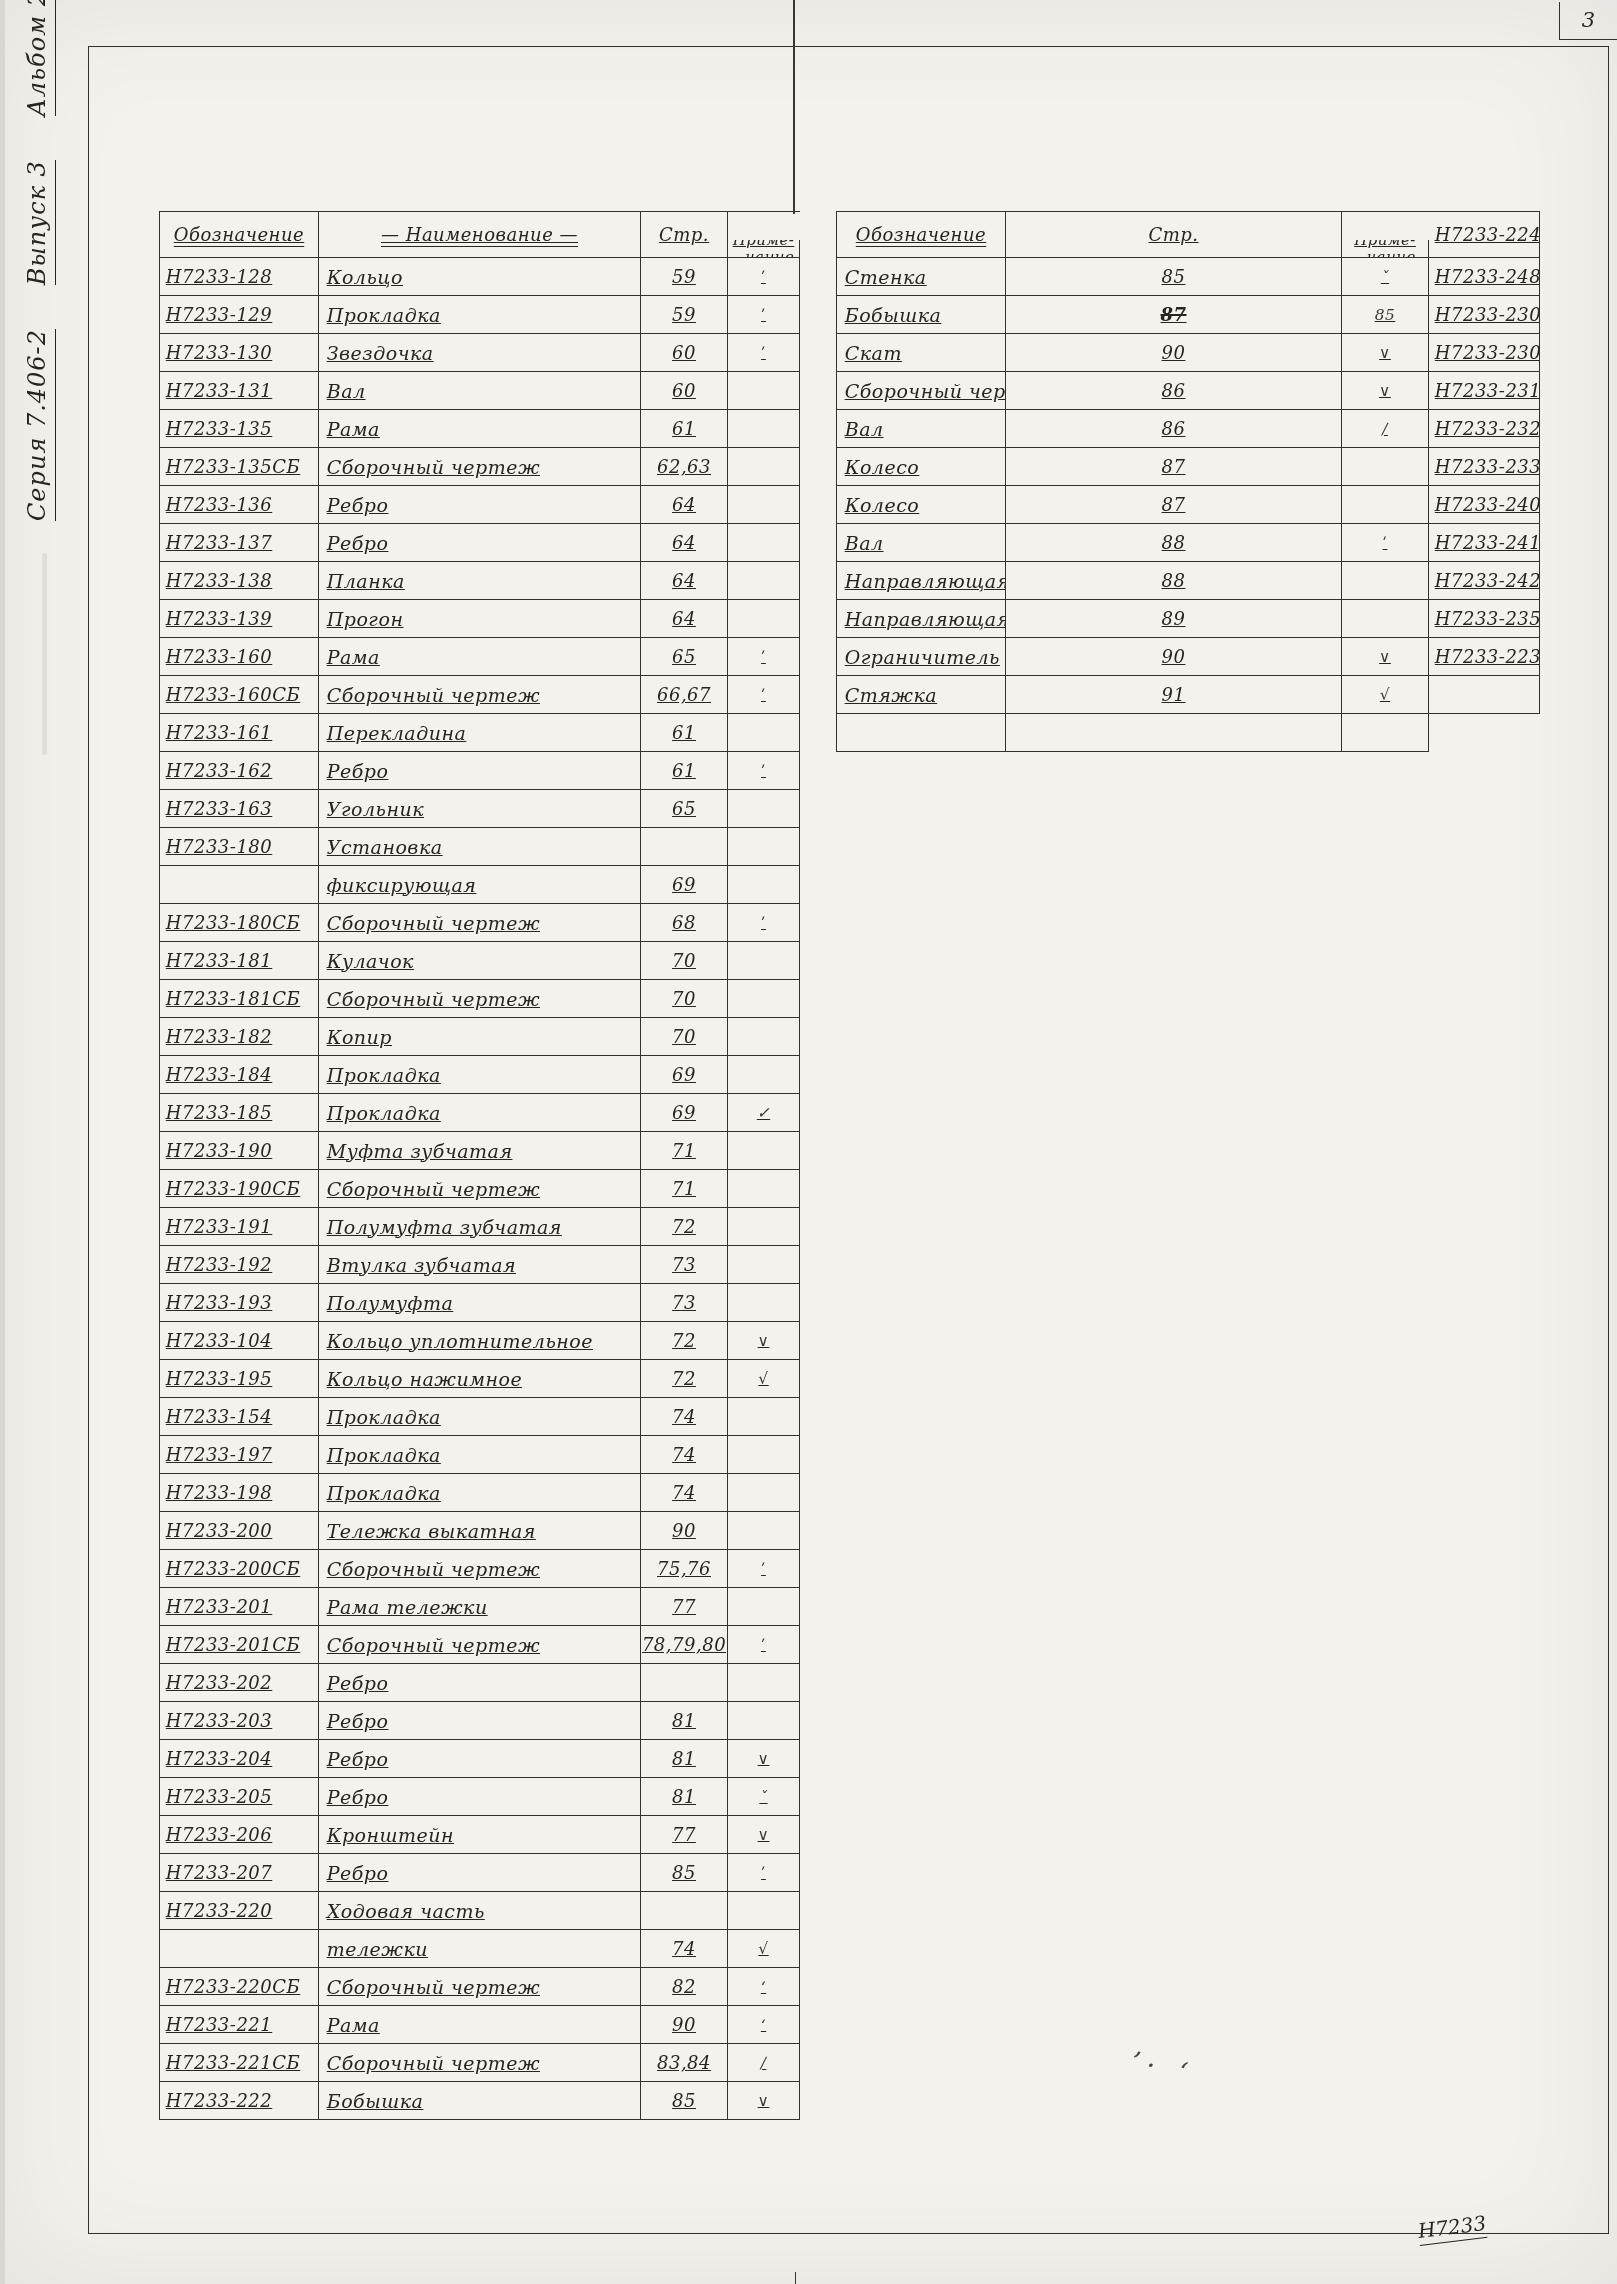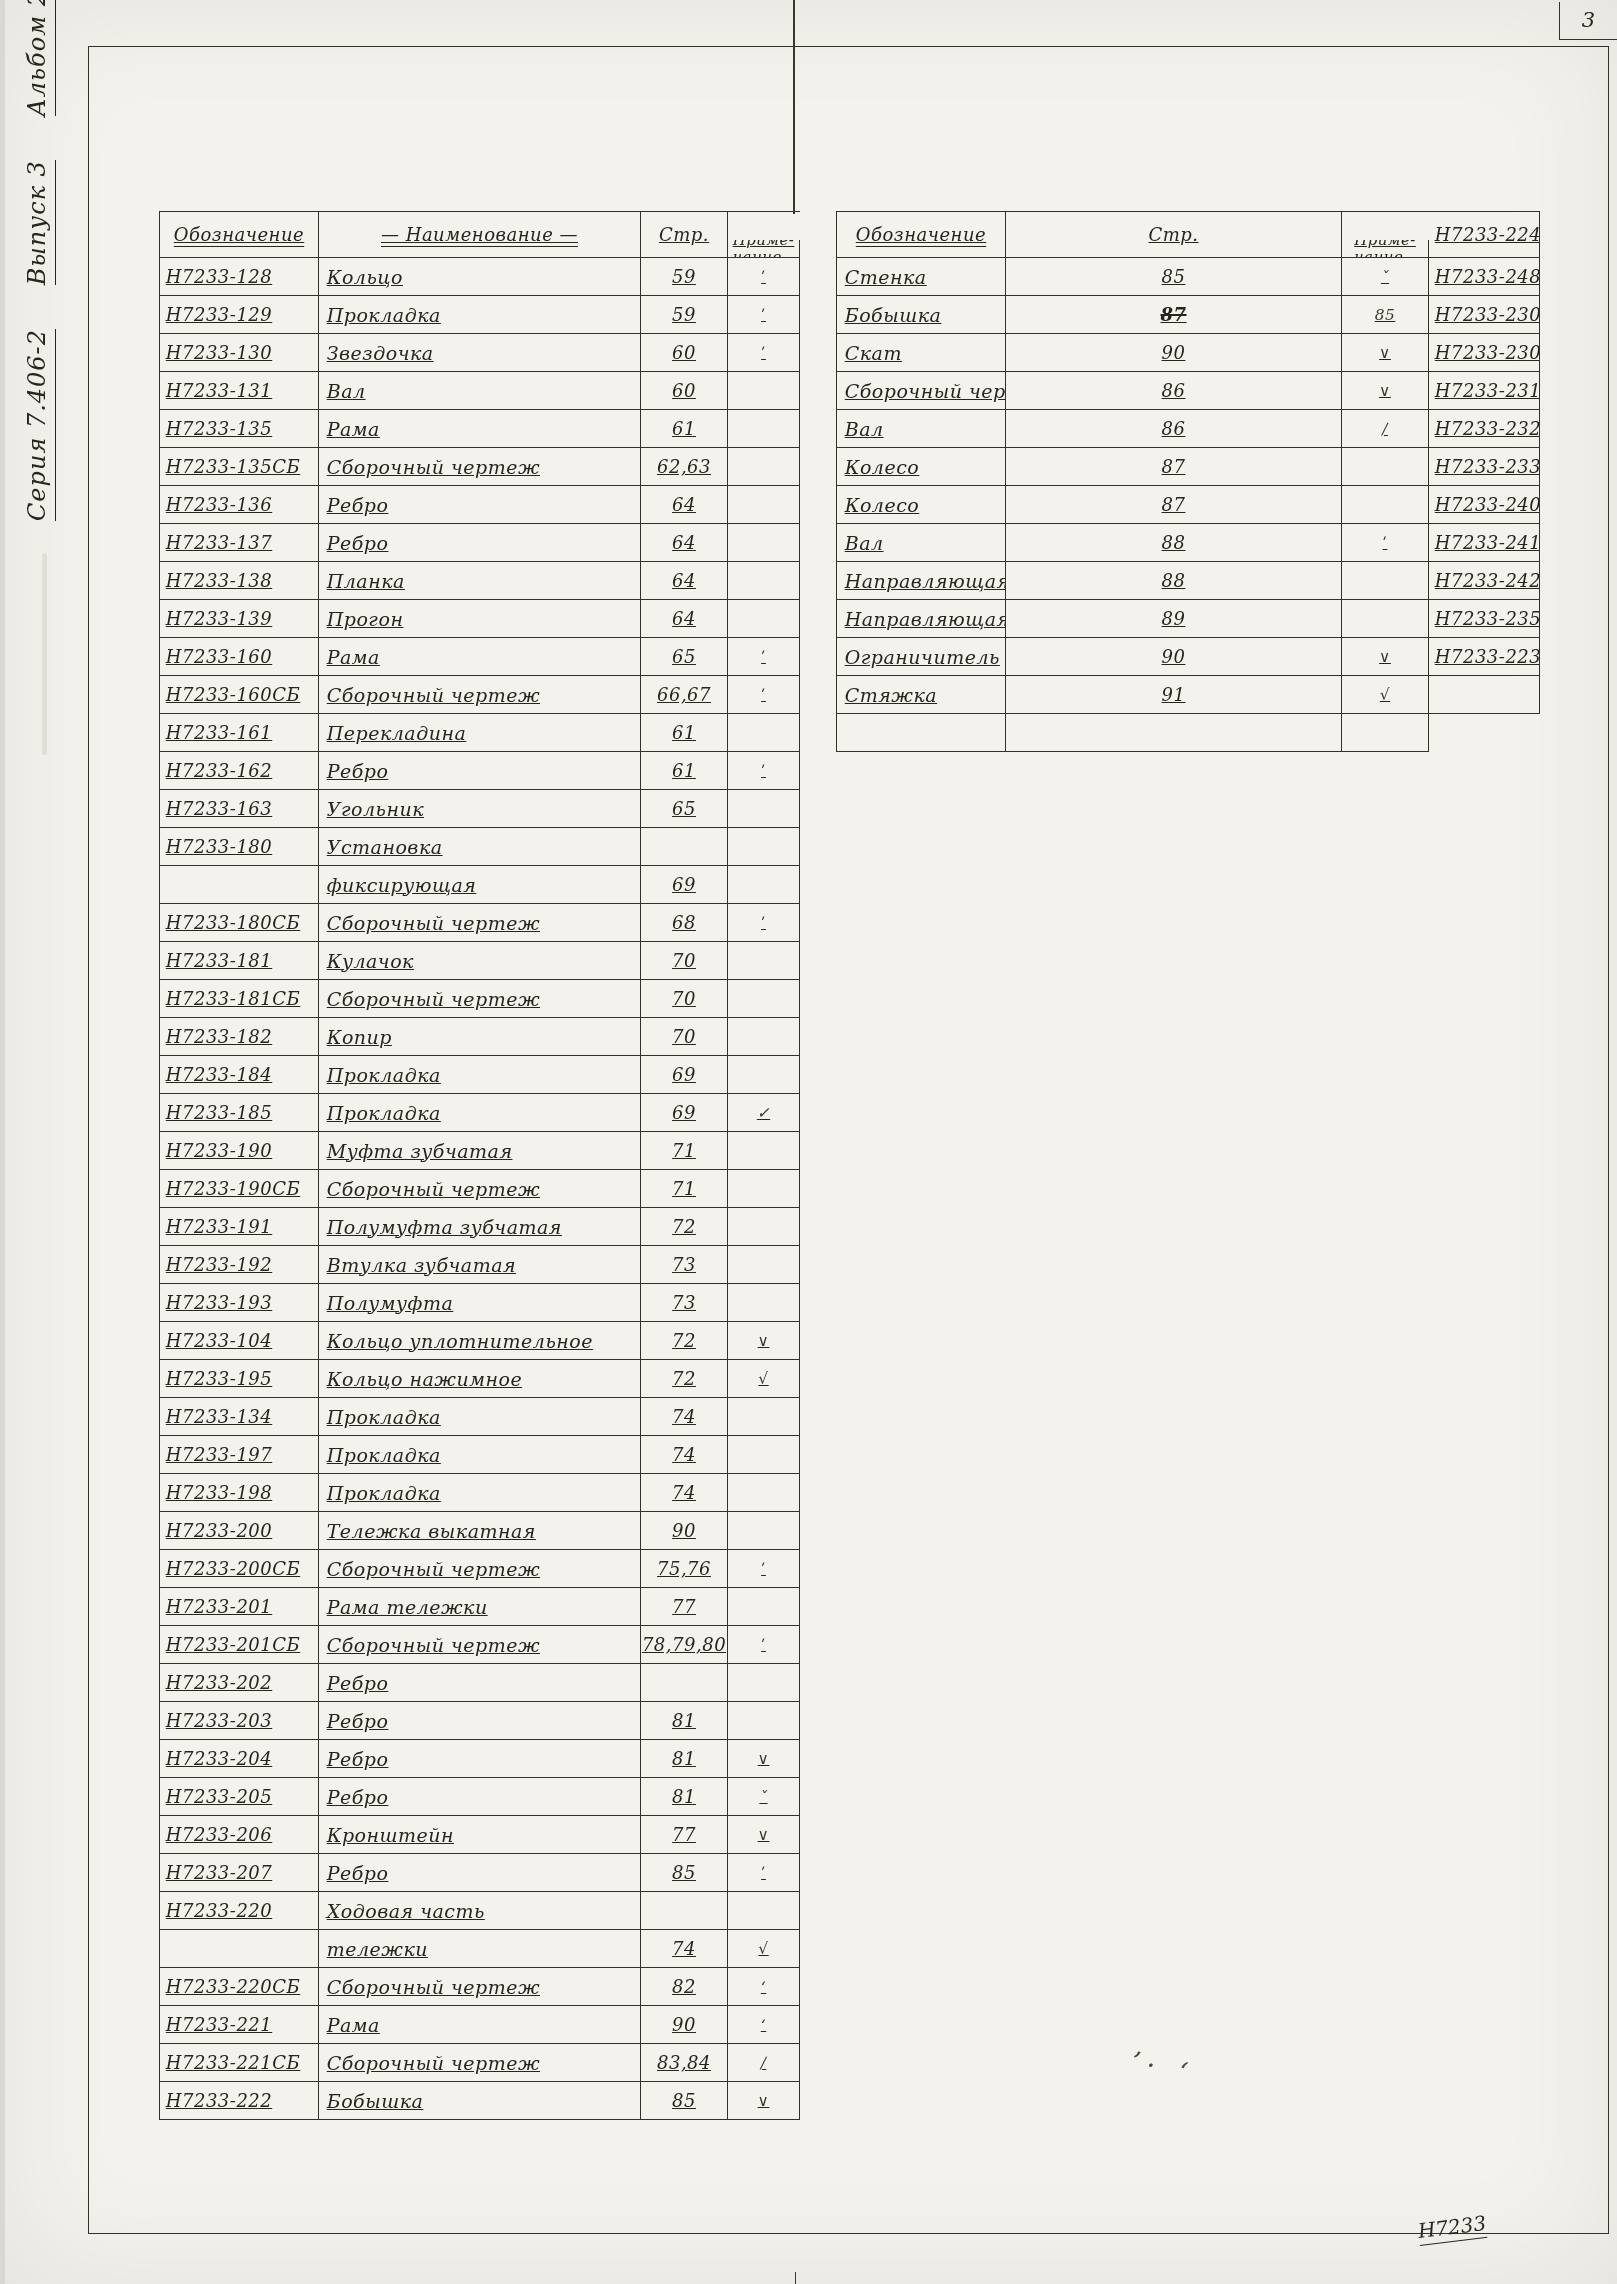--- a/index.html
+++ b/index.html
@@ -35,21 +35,21 @@
   .cell {
     border-right:1.9px solid #34312a; border-bottom:1.9px solid #34312a;
     display:flex; align-items:center; font-size:19px; letter-spacing:0.5px;
     overflow:hidden; white-space:nowrap;
   }
   .c-d { padding-left:5.8px; font-size:18px; }
   .c-n { padding-left:7.7px; }
   .c-p { justify-content:center; font-size:18px; }
   .c-r { justify-content:center; font-size:15.4px; color:#3a372f; }
   .hd  { justify-content:center; font-size:18px; }
-  .hd-note { font-size:15px; white-space:pre-line; text-align:left; line-height:1.12;margin-top:28px; }
+  .hd-note { font-size:15px; white-space:pre-line; text-align:right; line-height:1.12;margin-top:28px; }
   .ul { text-decoration:underline; text-underline-offset:4.8px; text-decoration-thickness:1.4px; }
   .struck { font-weight:bold; text-decoration:line-through; text-decoration-thickness:2.4px; }
   .mark-br {
     position:absolute; left:1418px; top:2215px; font-size:20px;
     transform:rotate(-7deg); border-bottom:1.4px solid currentColor; padding-bottom:1.9px;
   }
   .scribble {
     position:absolute; left:1130px; top:2052px; font-size:27px; color:#4a463d;
     transform:rotate(12deg); letter-spacing:7.7px;
   }
@@ -202,21 +202,21 @@
       <div class="cell c-p">73</div>
       <div class="cell c-r"></div>
       <div class="cell c-d">Н7233-104</div>
       <div class="cell c-n">Кольцо уплотнительное</div>
       <div class="cell c-p">72</div>
       <div class="cell c-r">∨</div>
       <div class="cell c-d">Н7233-195</div>
       <div class="cell c-n">Кольцо нажимное</div>
       <div class="cell c-p">72</div>
       <div class="cell c-r">√</div>
-      <div class="cell c-d">Н7233-134</div>
+      <div class="cell c-d">Н7233-154</div>
       <div class="cell c-n">Прокладка</div>
       <div class="cell c-p">74</div>
       <div class="cell c-r"></div>
       <div class="cell c-d">Н7233-197</div>
       <div class="cell c-n">Прокладка</div>
       <div class="cell c-p">74</div>
       <div class="cell c-r"></div>
       <div class="cell c-d">Н7233-198</div>
       <div class="cell c-n">Прокладка</div>
       <div class="cell c-p">74</div>

